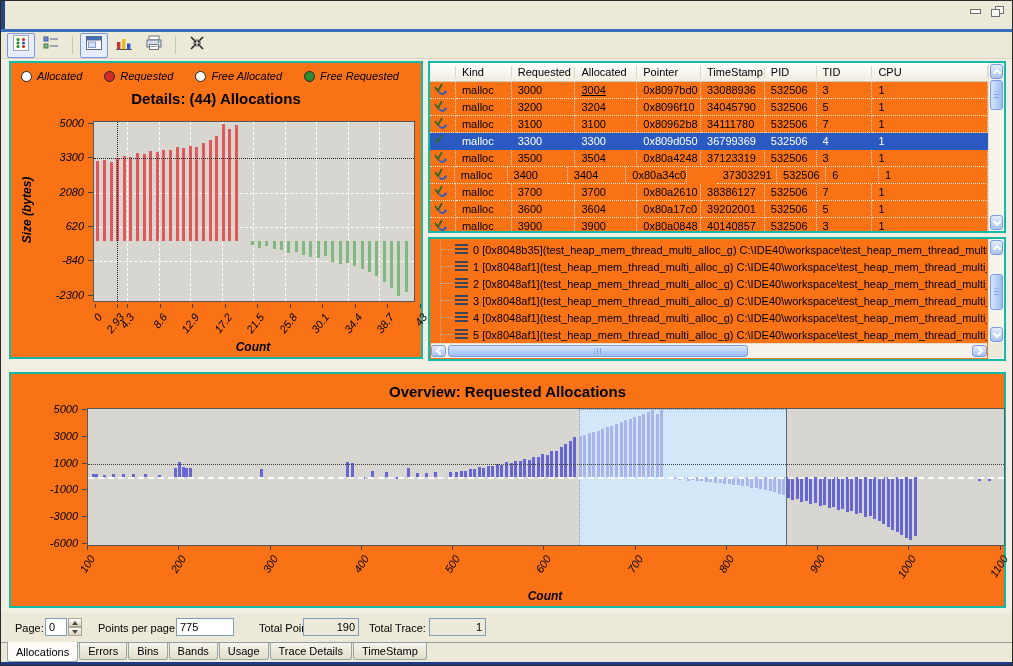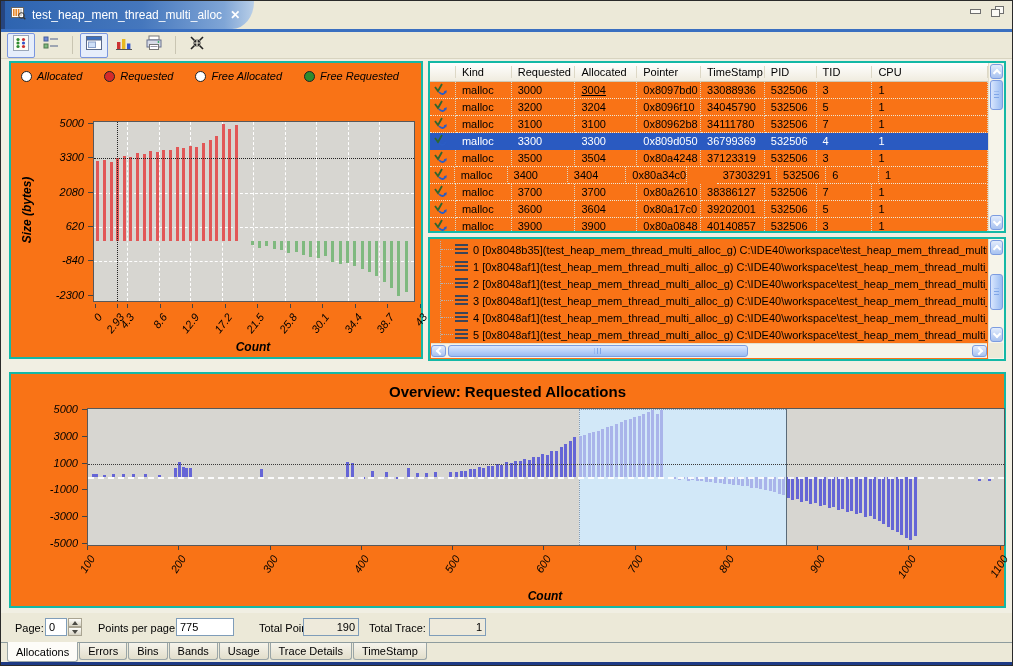--- a/index.html
+++ b/index.html
@@ -126,33 +126,20 @@
   .btab.active{background:#fdfcf8;height:20px;margin-top:-1px;padding-top:4px;}
   #bottom-strip{position:absolute;left:0;bottom:0;width:100%;height:3px;background:#1d3a85;}
 </style>
 </head>
 <body>
 
 <div class="window">
 
   <div class="tabstrip">
     <div class="tabstrip-edge"></div>
-    <div class="editor-tab">
-      <span class="tab-icon"><svg width="15" height="13" viewBox="0 0 15 13">
-            <rect x="0.5" y="0.5" width="12" height="10" fill="#fff" stroke="#666"></rect>
-            <rect x="2" y="2" width="1.6" height="7" fill="#e8882a"></rect>
-            <rect x="4.4" y="2" width="1.6" height="7" fill="#e8882a"></rect>
-            <rect x="6.8" y="2" width="1.6" height="7" fill="#e8882a"></rect>
-            <rect x="9.2" y="2" width="1.6" height="7" fill="#c8c8c8"></rect>
-            <circle cx="10.5" cy="8.5" r="2.8" fill="none" stroke="#333"></circle>
-            <line x1="12.5" y1="10.5" x2="14.3" y2="12.3" stroke="#333" stroke-width="1.4"></line>
-          </svg></span>
-      <span class="tab-title">test_heap_mem_thread_multi_alloc</span>
-      <span class="tab-close">✕</span>
-    </div>
     <div class="win-ctrl">
       <span class="btn-min"></span>
       <span class="btn-restore"></span>
     </div>
   </div>
   <div class="blue-rule"></div>
 
   <div class="toolbar" id="toolbar">
       <div class="tb-btn pressed">
         <span><svg width="18" height="18" viewBox="0 0 18 18">
@@ -229,20 +216,21 @@
         </div>
         <div class="lgd-item">
           <span class="lgd-dot" style="background: rgb(255, 255, 255);"></span>
           <span>Free Allocated</span>
         </div>
         <div class="lgd-item">
           <span class="lgd-dot" style="background: rgb(46, 139, 46);"></span>
           <span>Free Requested</span>
         </div>
       </div>
+    <div id="details-title">Details: (44) Allocations</div>
     <div class="axis-title" id="details-ytitle">Size (bytes)</div>
     <div class="ygutter" id="details-ygutter">
         <div class="ytickmark" style="top: 1%;"></div>
         <div class="ylab" style="top: 1%;">5000</div>
         <div class="ytickmark" style="top: 20.2%;"></div>
         <div class="ylab" style="top: 20.2%;">3300</div>
         <div class="ytickmark" style="top: 39.4%;"></div>
         <div class="ylab" style="top: 39.4%;">2080</div>
         <div class="ytickmark" style="top: 58.6%;"></div>
         <div class="ylab" style="top: 58.6%;">620</div>
@@ -564,21 +552,21 @@
         <div class="ylab" style="top: 0.5%;">5000</div>
         <div class="ytickmark" style="top: 20.3%;"></div>
         <div class="ylab" style="top: 20.3%;">3000</div>
         <div class="ytickmark" style="top: 40.1%;"></div>
         <div class="ylab" style="top: 40.1%;">1000</div>
         <div class="ytickmark" style="top: 59.9%;"></div>
         <div class="ylab" style="top: 59.9%;">-1000</div>
         <div class="ytickmark" style="top: 79.7%;"></div>
         <div class="ylab" style="top: 79.7%;">-3000</div>
         <div class="ytickmark" style="top: 99.5%;"></div>
-        <div class="ylab" style="top: 99.5%;">-5000</div>
+        <div class="ylab" style="top: 99.5%;">-6000</div>
       </div>
     <div class="plot" id="overview-plot">
         <div class="sel-band" style="left: 53.5714%; width: 22.619%; background: rgb(210, 232, 248);"></div>
         <div class="bar" style="left: calc(0.496032% - 1px); width: 3px; background: rgb(101, 101, 214); top: 47.921%; height: 2.079%;"></div>
         <div class="bar" style="left: calc(0.892857% - 1px); width: 3px; background: rgb(101, 101, 214); top: 48.02%; height: 1.98%;"></div>
         <div class="bar" style="left: calc(1.78571% - 1px); width: 3px; background: rgb(101, 101, 214); top: 48.416%; height: 1.584%;"></div>
         <div class="bar" style="left: calc(2.77778% - 1px); width: 3px; background: rgb(101, 101, 214); top: 47.921%; height: 2.079%;"></div>
         <div class="bar" style="left: calc(3.86905% - 1px); width: 3px; background: rgb(101, 101, 214); top: 47.723%; height: 2.277%;"></div>
         <div class="bar" style="left: calc(4.96032% - 1px); width: 3px; background: rgb(101, 101, 214); top: 48.119%; height: 1.881%;"></div>
         <div class="bar" style="left: calc(6.25% - 1px); width: 3px; background: rgb(101, 101, 214); top: 47.921%; height: 2.079%;"></div>

